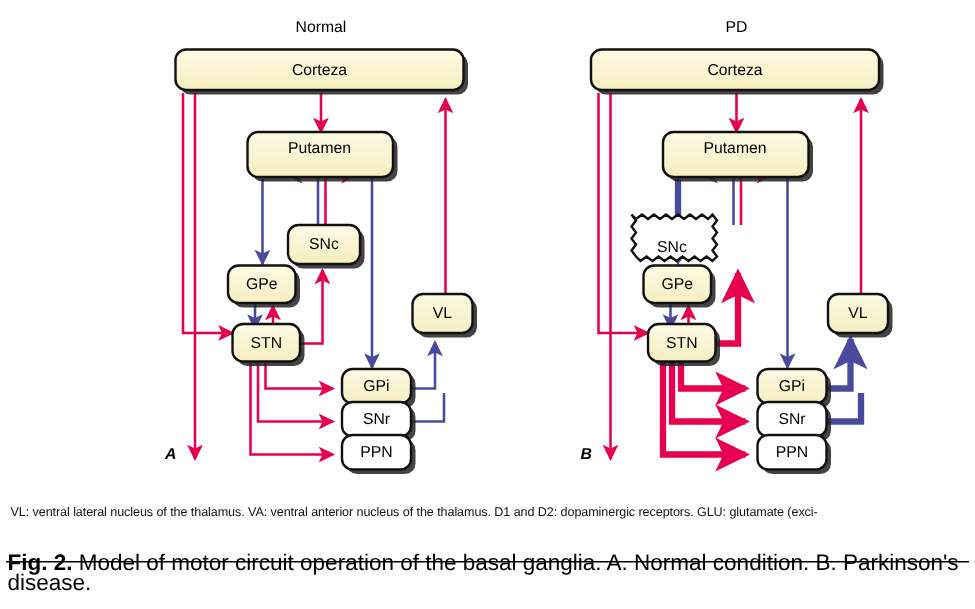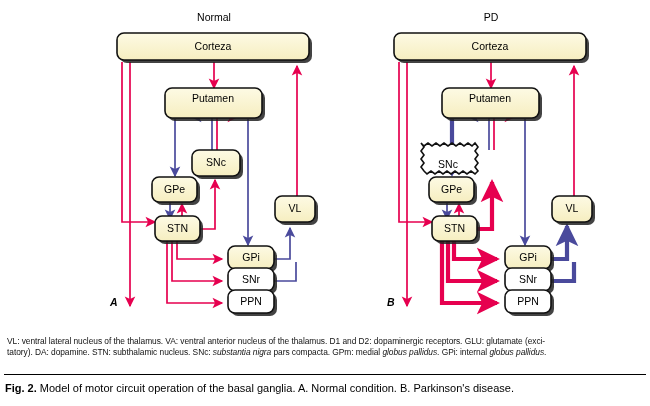--- a/index.html
+++ b/index.html
@@ -22,22 +22,22 @@
   }
   #legend p{margin:0;}
   #legend .it{font-style:italic;}
 
   
   #rule{
     position:absolute;left:4px;top:374px;width:642px;height:1px;
     background:#000;
   }
   #caption{
-    position:absolute;left:5px;top:382px;width:640px;
-    font-size:11px;line-height:13px;color:#000;
+    position:absolute;left:5px;top:369px;width:640px;
+    font-size:15px;line-height:13px;color:#000;
   }
   #caption b{font-weight:bold;}
 </style>
 </head>
 <body>
 
 <div id="page">
 
   <div id="figure">
   <svg width="650" height="332" viewBox="0 0 650 332" xmlns="http://www.w3.org/2000/svg">
@@ -261,21 +261,20 @@
         </g>
       </g>
 
       <text class="pnl" x="110" y="306">B</text>
     </g>
   </svg>
   </div>
 
   <div id="legend">
     <p>VL: ventral lateral nucleus of the thalamus. VA: ventral anterior nucleus of the thalamus. D1 and D2: dopaminergic receptors. GLU: glutamate (exci-</p>
-    <p><span>tatory). DA: dopamine. STN: subthalamic nucleus. SNc: </span><span class="it">substantia nigra</span><span> pars compacta. GPm: medial </span><span class="it">globus pallidus</span><span>. GPi: internal </span><span class="it">globus pallidus</span><span>.</span></p>
   </div>
 
   <div id="rule"></div>
 
   <div id="caption">
     <b>Fig. 2.</b>
     <span>Model of motor circuit operation of the basal ganglia. A. Normal condition. B. Parkinson's disease.</span>
   </div>
 
 </div>

